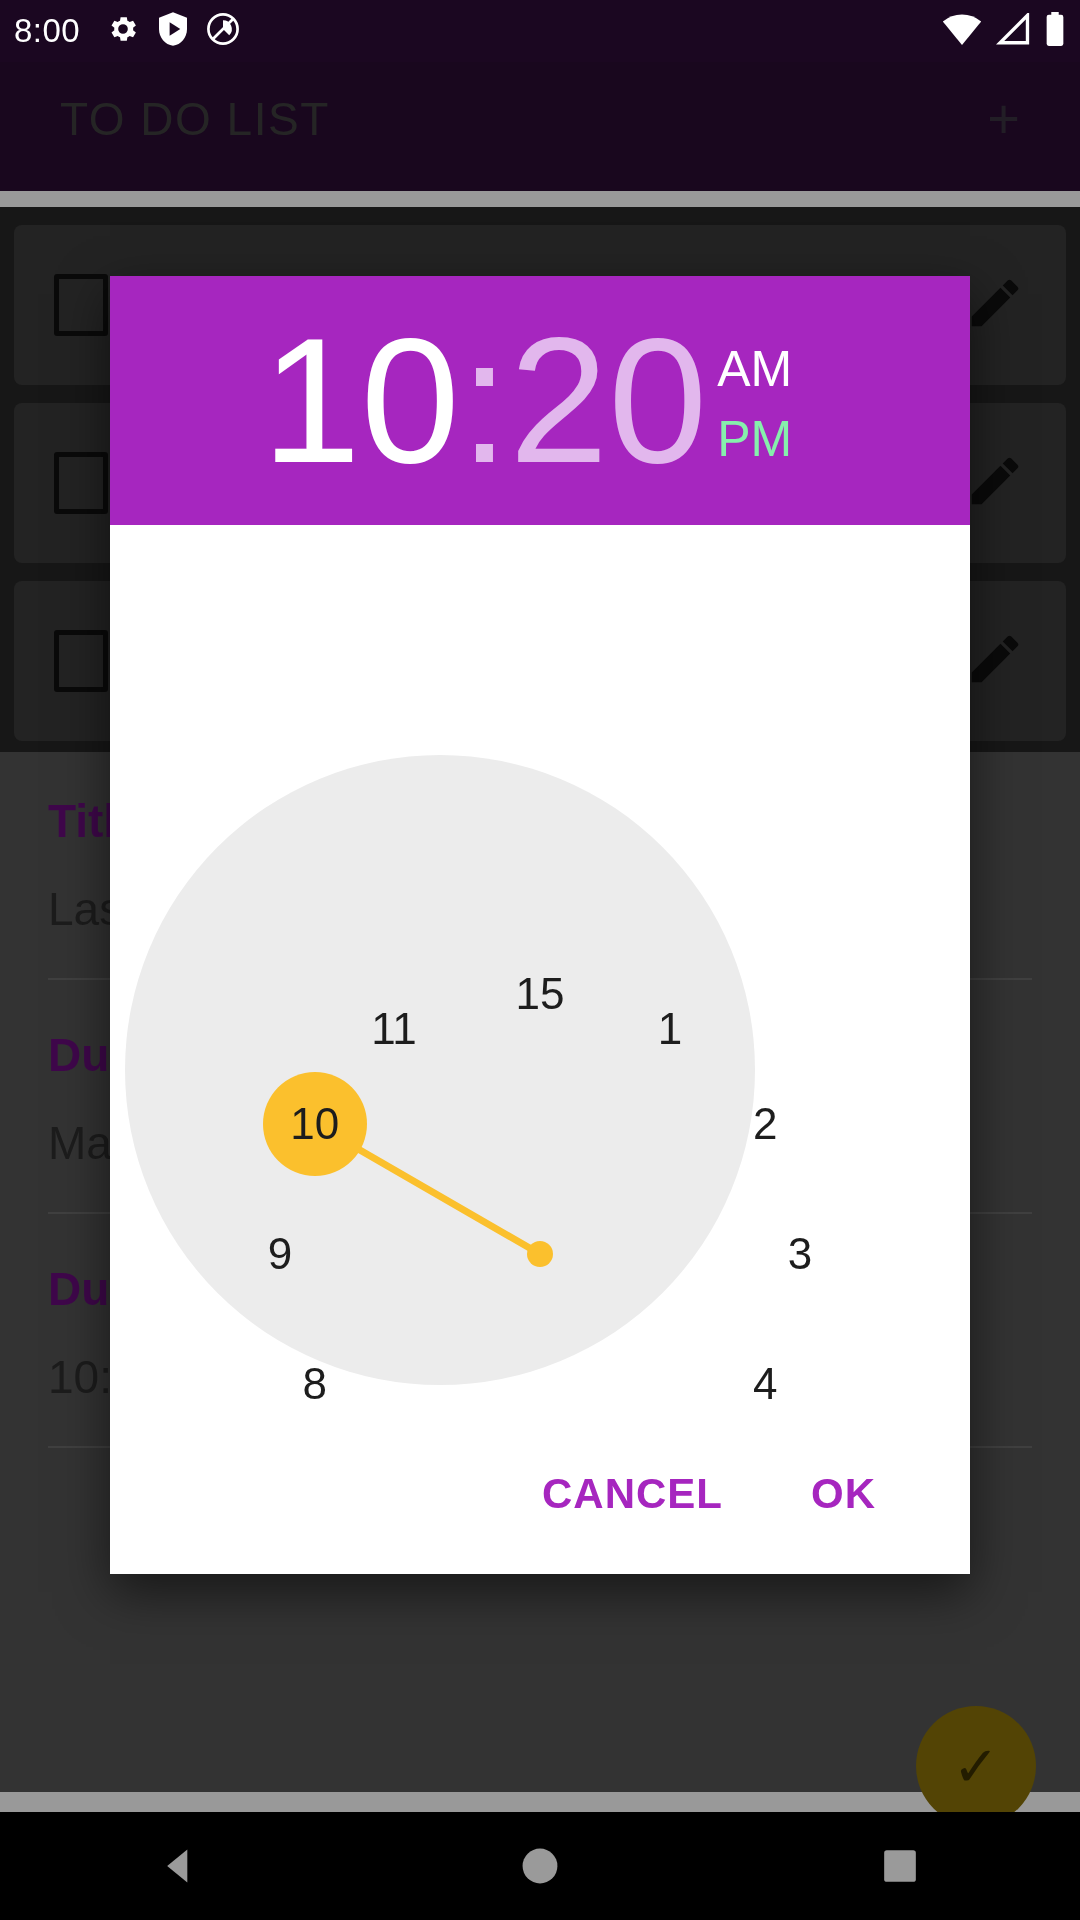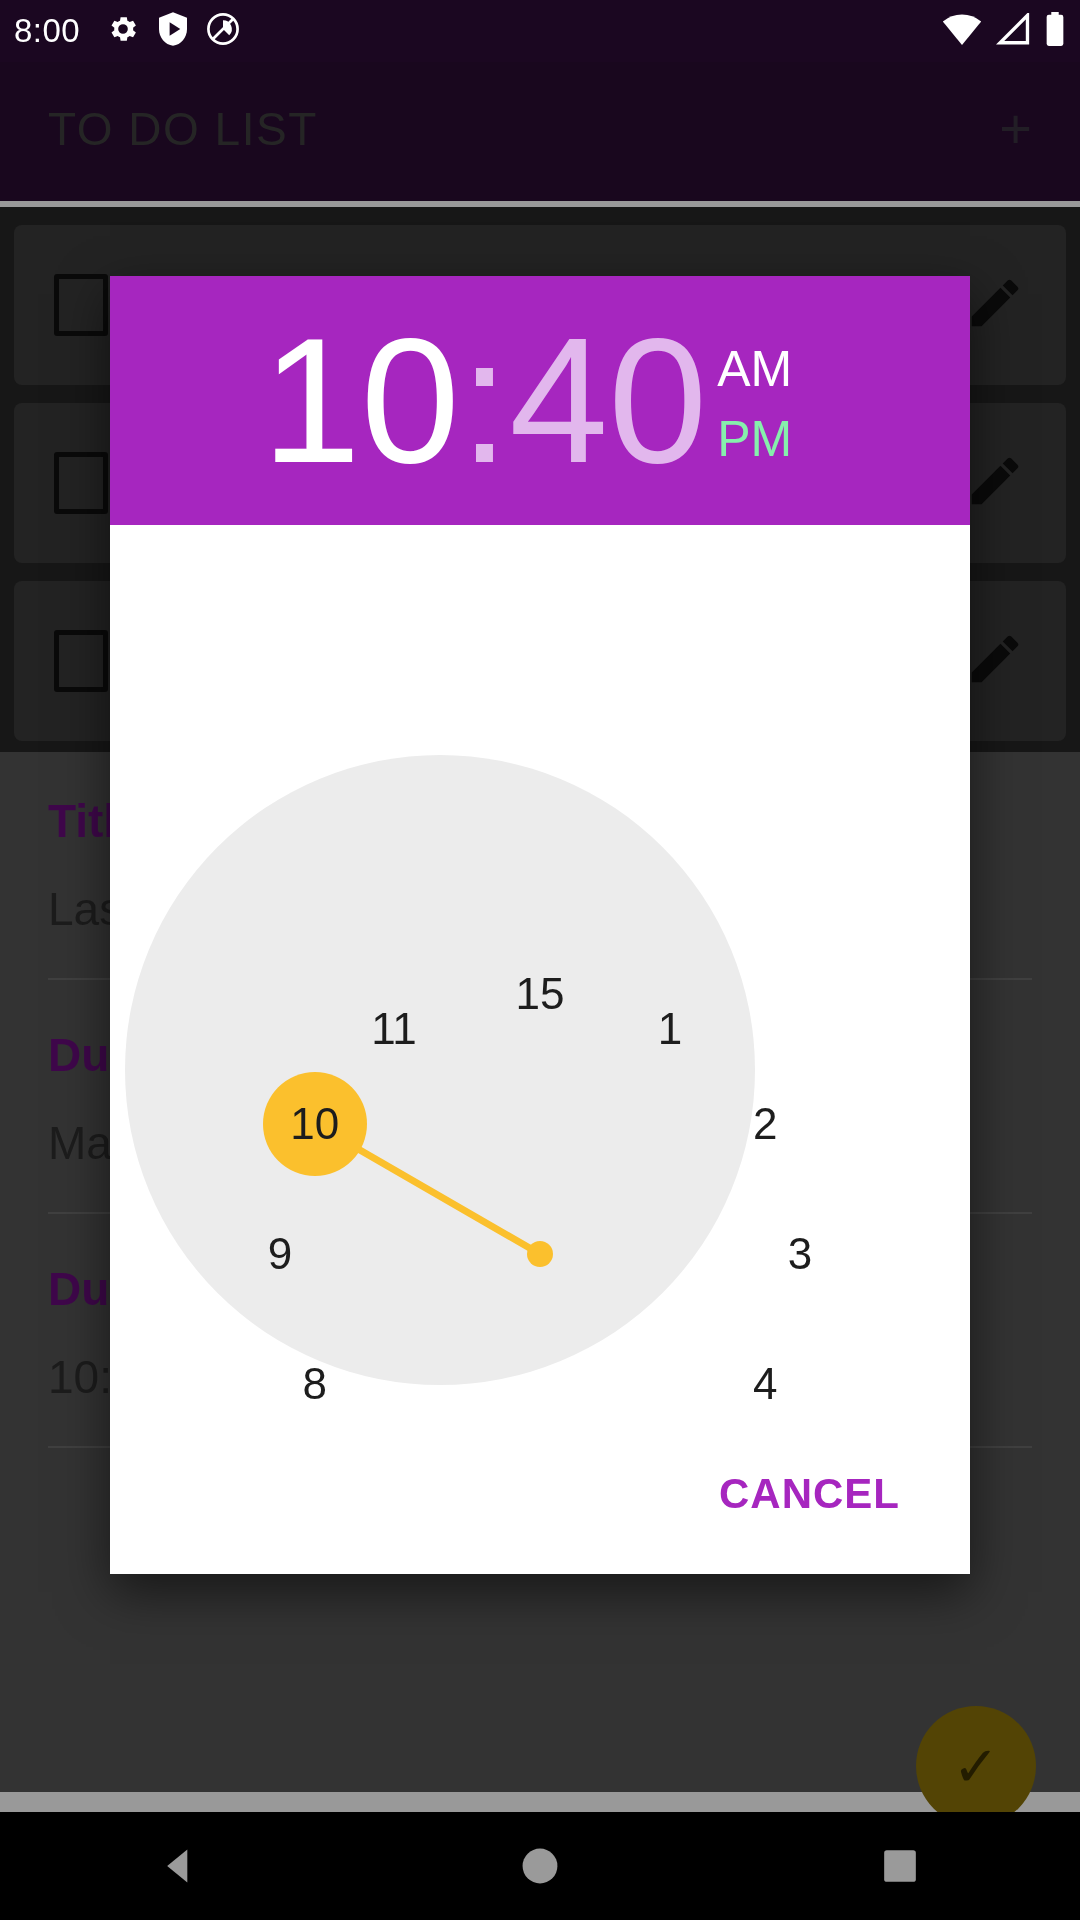--- a/index.html
+++ b/index.html
@@ -30,25 +30,25 @@
     font-size:33px;
     letter-spacing:0.5px;
     font-family:"Liberation Sans", sans-serif;
   }
   .status-icons-left { display:flex; align-items:center; gap:19px; margin-left:26px; }
   .status-icons-right { display:flex; align-items:center; gap:12px; margin-left:auto; }
   .sicon { display:block; }
 
   
   #app-bar {
-    position:absolute; left:0; top:56px;
+    position:absolute; left:0; top:46px;
     width:1080px; height:145px;
     background:#2a0c33;
     display:flex; align-items:center;
-    padding:0 48px;
+    padding:0 60px;
     z-index:1;
   }
   #app-title {
     color:#3f3f3f;
     font-size:46px;
     letter-spacing:1.5px;
     font-family:"Liberation Sans", sans-serif;
   }
   #add-task-btn {
     margin-left:auto;
@@ -203,21 +203,21 @@
     display:flex; align-items:center; justify-content:center;
     font-size:44px;
     color:#1d1d1d;
   }
 
   #dlg-footer {
     position:absolute;
     left:0; bottom:0;
     width:860px; height:160px;
     display:flex; align-items:center; justify-content:flex-end;
-    padding-right:46px;
+    padding-right:64px;
     background:#ffffff;
   }
   .dlg-btn {
     color:#a626bf;
     font-size:42px;
     font-weight:bold;
     letter-spacing:1px;
     background:none; border:none;
     padding:18px 24px;
     font-family:"Liberation Sans", sans-serif;
@@ -334,21 +334,21 @@
   </div>
 
   <div id="scrim"></div>
 
   <div id="dialog">
 
     <div id="dlg-header">
       <div id="time-display">
         <span class="time-num active">10</span>
         <span class="time-num inactive">:</span>
-        <span class="time-num inactive">40</span>
+        <span class="time-num inactive">20</span>
       </div>
       <div id="ampm-col">
         <span class="ampm active">AM</span>
         <span class="ampm inactive" id="ampm-pm">PM</span>
       </div>
     </div>
 
     <div id="dlg-body">
       <div id="clock-face"></div>
 
@@ -368,20 +368,21 @@
           <div class="clock-num" style="left: 204.833px; top: 824px;">8</div>
           <div class="clock-num" style="left: 170px; top: 694px;">9</div>
           <div class="clock-num" style="left: 284px; top: 468.833px;">11</div>
           <div class="clock-num" style="left: 430px; top: 434px;">15</div>
         </div>
 
       <div id="selector" style="left: 204.833px; top: 564px;">10</div>
 
       <div id="dlg-footer">
         <button class="dlg-btn" id="btn-cancel">CANCEL</button>
+        <button class="dlg-btn" id="btn-ok">OK</button>
       </div>
     </div>
   </div>
 
   <div id="nav-bar">
     <span class="nav-btn">
       <svg width="44" height="44" viewBox="0 0 24 24">
           <path fill="#9a9a9a" d="M16 3 5 12l11 9V3z"></path>
         </svg>
     </span>

